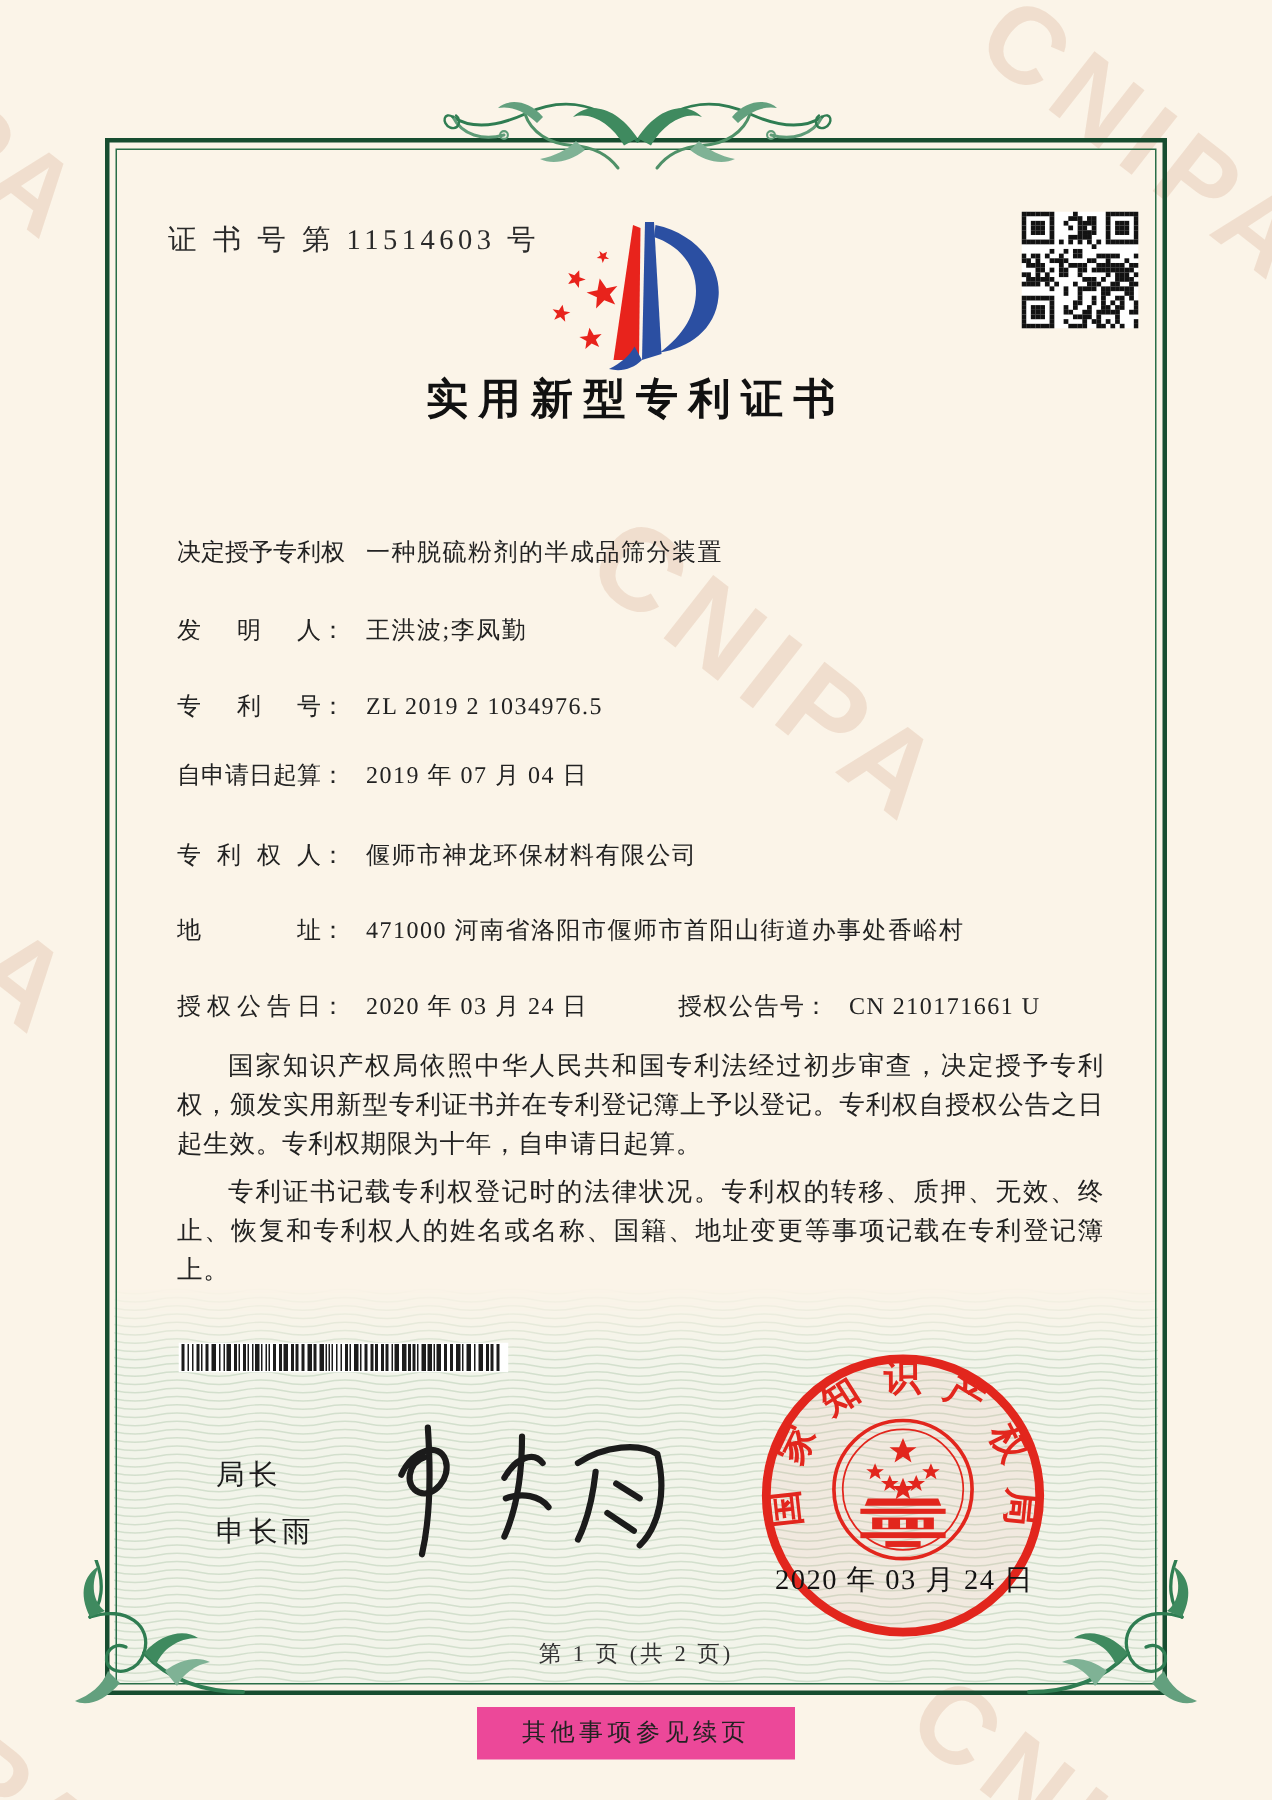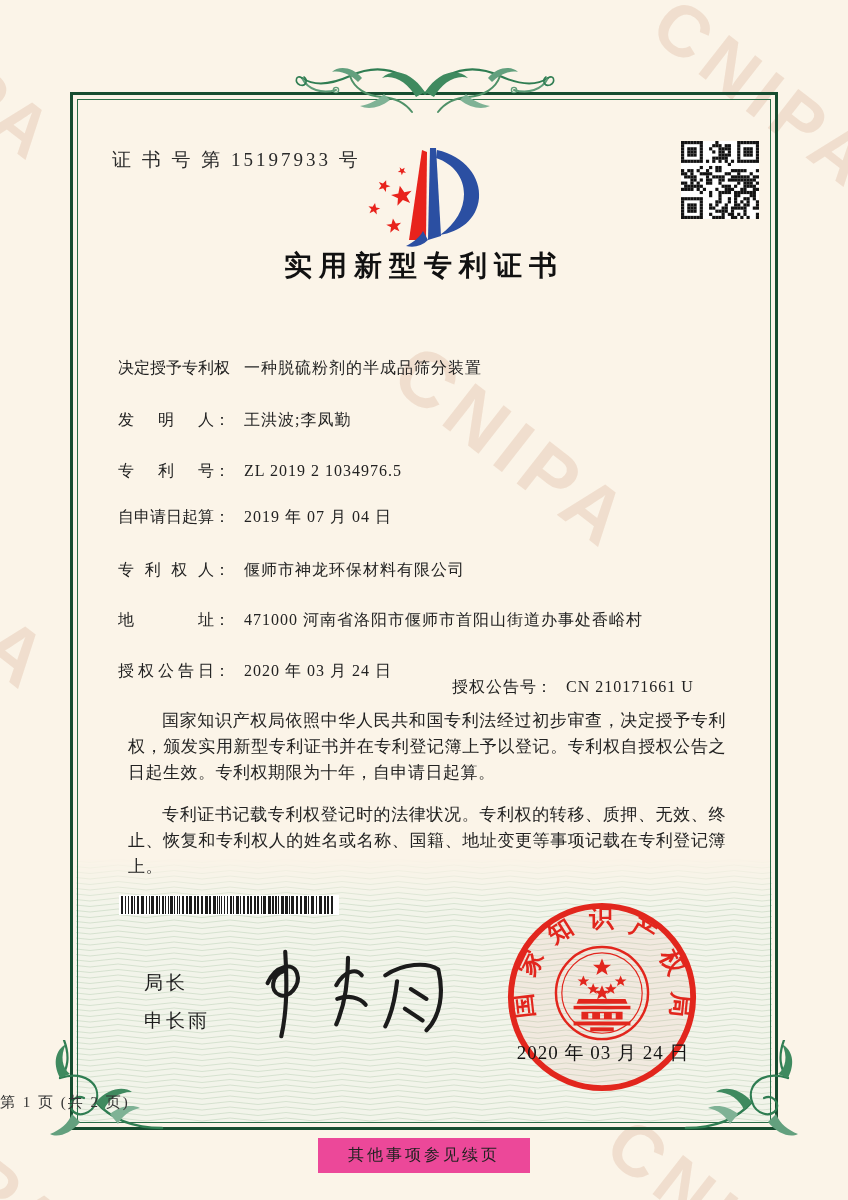--- a/index.html
+++ b/index.html
@@ -40,33 +40,33 @@
   .logo{position:absolute;left:352px;top:134px;z-index:4;}
   .qr{position:absolute;left:681px;top:141px;z-index:4;}
   .title{
     position:absolute;left:0;top:247px;width:848px;text-align:center;z-index:4;
     font-size:28px;font-weight:bold;letter-spacing:7px;color:#111;
   }
   .field-row{position:absolute;left:118px;z-index:4;font-size:16px;color:#222;white-space:nowrap;}
   .flabel{display:inline-block;width:96px;text-align:justify;text-align-last:justify;vertical-align:bottom;}
   .colon{display:inline-block;margin-right:14px;}
   .fvalue{letter-spacing:1px;text-align:center;}
-  .grant-right{position:absolute;left:334px;top:16px;}
+  .grant-right{position:absolute;left:334px;top:0;}
   .paras{position:absolute;left:112px;top:692px;width:630px;z-index:4;}
-  .paras p{margin:16px;font-size:17px;line-height:26px;text-indent:2em;letter-spacing:0.5px;color:#222;text-align:justify;}
+  .paras p{margin:6px;font-size:17px;line-height:26px;text-indent:2em;letter-spacing:0.5px;color:#222;text-align:justify;}
   .barcode{position:absolute;left:119px;top:895px;z-index:4;}
   .signer{position:absolute;left:104px;z-index:4;font-size:19px;letter-spacing:3px;color:#1c1c1c;margin-left:40px;}
   .signature{position:absolute;left:246px;top:941px;z-index:4;}
   .seal{position:absolute;left:504px;top:899px;z-index:4;}
   .seal-date{
     position:absolute;left:505px;top:1040px;width:196px;text-align:center;z-index:5;
     font-size:19px;color:#141414;letter-spacing:1px;white-space:nowrap;
   }
   .page-info{
-    position:absolute;left:0;top:1093px;width:848px;text-align:left;z-index:4;
+    position:absolute;left:0;top:1093px;width:848px;text-align:center;z-index:4;
     font-size:15px;letter-spacing:2px;color:#333;
   }
   .continuation{
     position:absolute;left:50%;transform:translateX(-50%);top:1138px;z-index:4;
     background:#ec4899;padding:7px 30px;font-size:16px;letter-spacing:3px;color:#222;
     white-space:nowrap;
   }
   .ornament{position:absolute;z-index:3;pointer-events:none;}
 </style>
 </head>
@@ -165,21 +165,21 @@
     <path d="M14,0 C20,16 18,30 10,38"></path>
     <path d="M10,38 C34,30 52,44 46,62 C42,74 28,78 22,70 C18,62 26,54 34,58"></path>
     <path d="M46,62 C62,80 86,88 112,88" stroke-width="2.6"></path>
     <path d="M10,38 C2,22 6,10 16,4 C10,16 12,28 20,34 Z" fill="#3f8a5f" stroke="none"></path>
     <path d="M46,62 C58,48 74,46 82,52 C68,52 58,60 54,70 Z" fill="#3f8a5f" stroke="none"></path>
     <path d="M30,82 C20,94 8,98 0,94 C10,90 18,84 22,74 Z" fill="#63a07e" stroke="none"></path>
     <path d="M60,74 C70,66 82,64 90,68 C80,70 72,76 68,84 Z" fill="#7fb295" stroke="none"></path>
   </g>
 </svg>
 
-<div class="cert-number">证 书 号 第 15197933 号</div>
+<div class="cert-number">证 书 号 第 11514603 号</div>
 
 <svg class="logo" width="132" height="120" viewBox="0 0 132 120">
   <defs>
     <path id="st" d="M0,-10 L2.9,-3.1 10,-3.1 4.2,1.2 6.2,8.1 0,4 -6.2,8.1 -4.2,1.2 -10,-3.1 -2.9,-3.1 Z" fill="#e8231c"></path>
   </defs>
   <use href="#st" transform="translate(50,62) scale(1.05) rotate(-12)"></use>
   <use href="#st" transform="translate(32,52) scale(0.62) rotate(20)"></use>
   <use href="#st" transform="translate(50,37) scale(0.42) rotate(40)"></use>
   <use href="#st" transform="translate(22,75) scale(0.60) rotate(10)"></use>
   <use href="#st" transform="translate(42,92) scale(0.75) rotate(-8)"></use>

